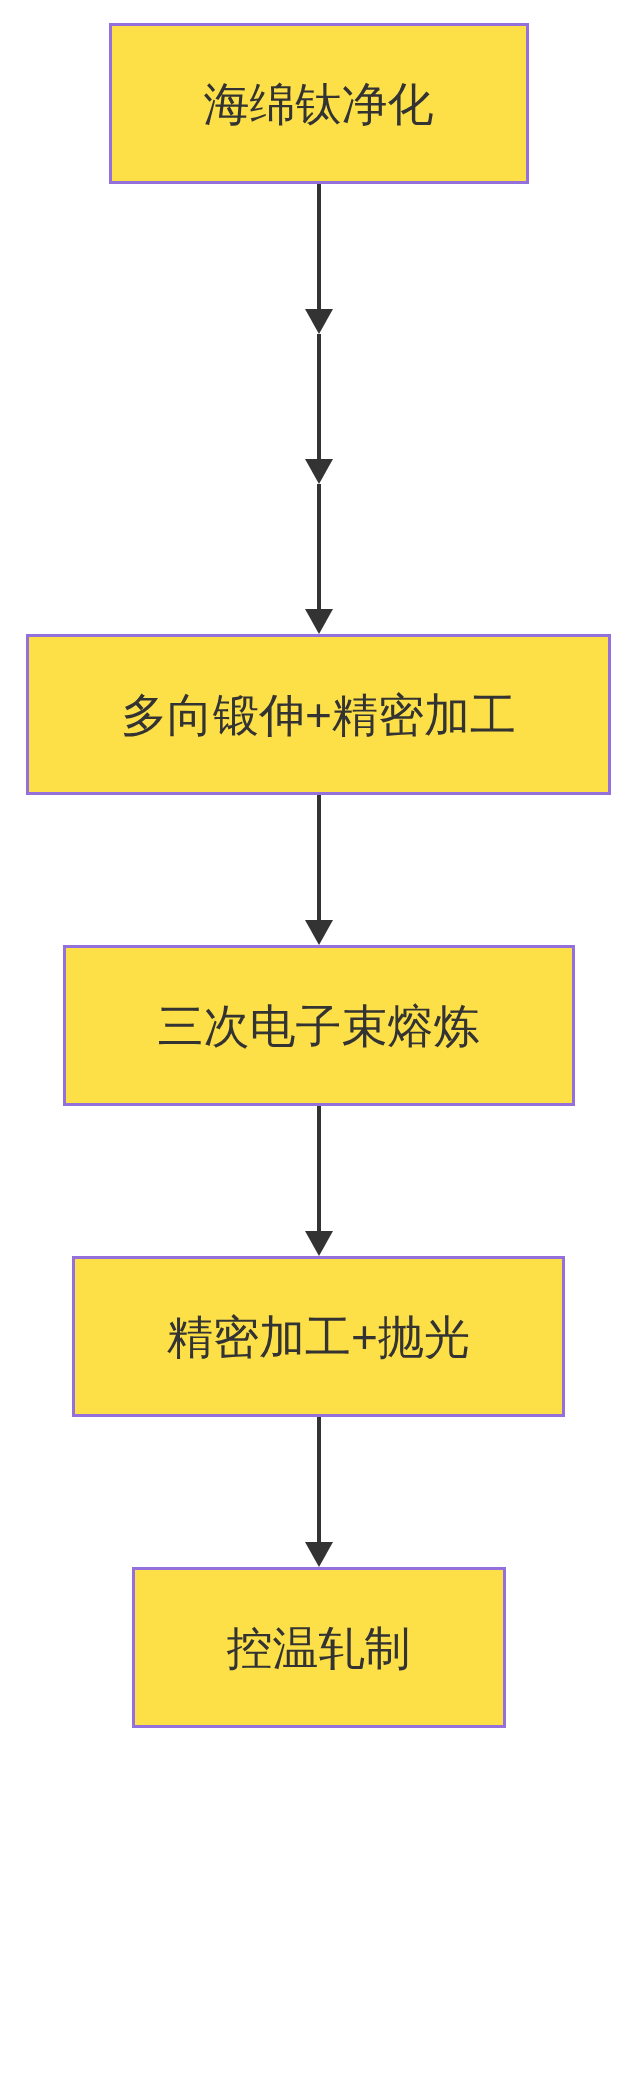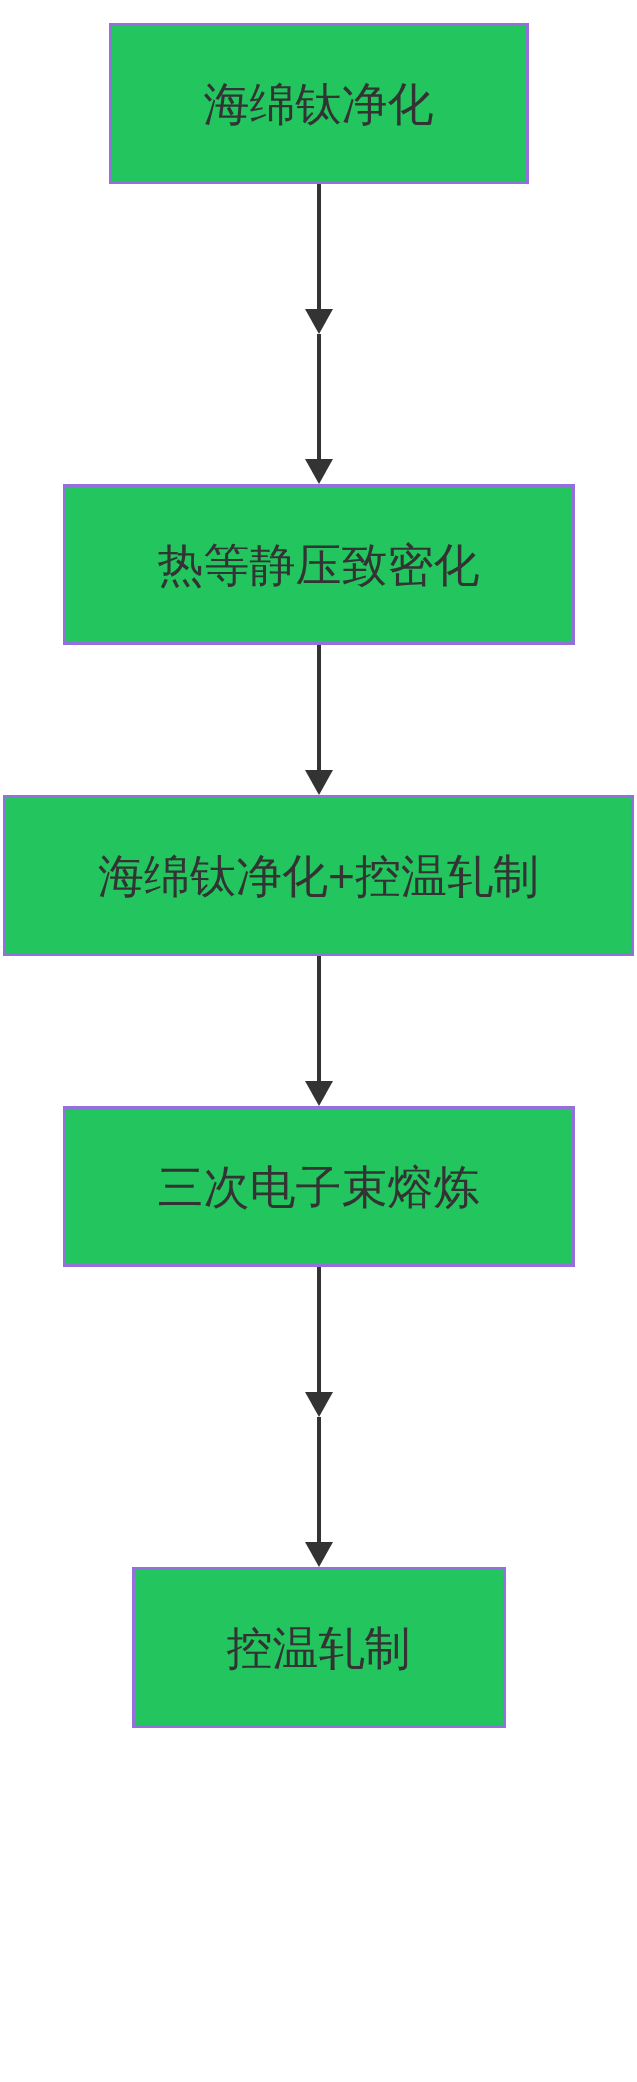--- a/index.html
+++ b/index.html
@@ -16,21 +16,21 @@
     font-family: "Liberation Sans", sans-serif;
     display: flex;
     flex-direction: column;
     align-items: center;
     padding-top: 23px;
     box-sizing: border-box;
   }
   .node {
     height: 161px;
     box-sizing: border-box;
-    background: #22c55e;
+    background: #fde047;
     border: 3px solid #9370DB;
     color: #333333;
     font-size: 46px;
     font-weight: 400;
     line-height: 1;
     display: flex;
     align-items: center;
     justify-content: flex-start;
     padding: 0 92px;
     white-space: nowrap;
@@ -70,47 +70,47 @@
     <div class="stem"></div>
     <div class="arrowhead"></div>
   </div>
 
 
   <div class="connector">
     <div class="stem"></div>
     <div class="arrowhead"></div>
   </div>
 
-  <div class="node">
-    <span>热等静压致密化</span>
-  </div>
 
   <div class="connector">
     <div class="stem"></div>
     <div class="arrowhead"></div>
   </div>
 
   <div class="node">
-    <span>海绵钛净化+控温轧制</span>
+    <span>多向锻伸+精密加工</span>
   </div>
 
   <div class="connector">
     <div class="stem"></div>
     <div class="arrowhead"></div>
   </div>
 
   <div class="node">
     <span>三次电子束熔炼</span>
   </div>
 
   <div class="connector">
     <div class="stem"></div>
     <div class="arrowhead"></div>
   </div>
 
+  <div class="node">
+    <span>精密加工+抛光</span>
+  </div>
 
   <div class="connector">
     <div class="stem"></div>
     <div class="arrowhead"></div>
   </div>
 
   <div class="node">
     <span>控温轧制</span>
   </div>
 

